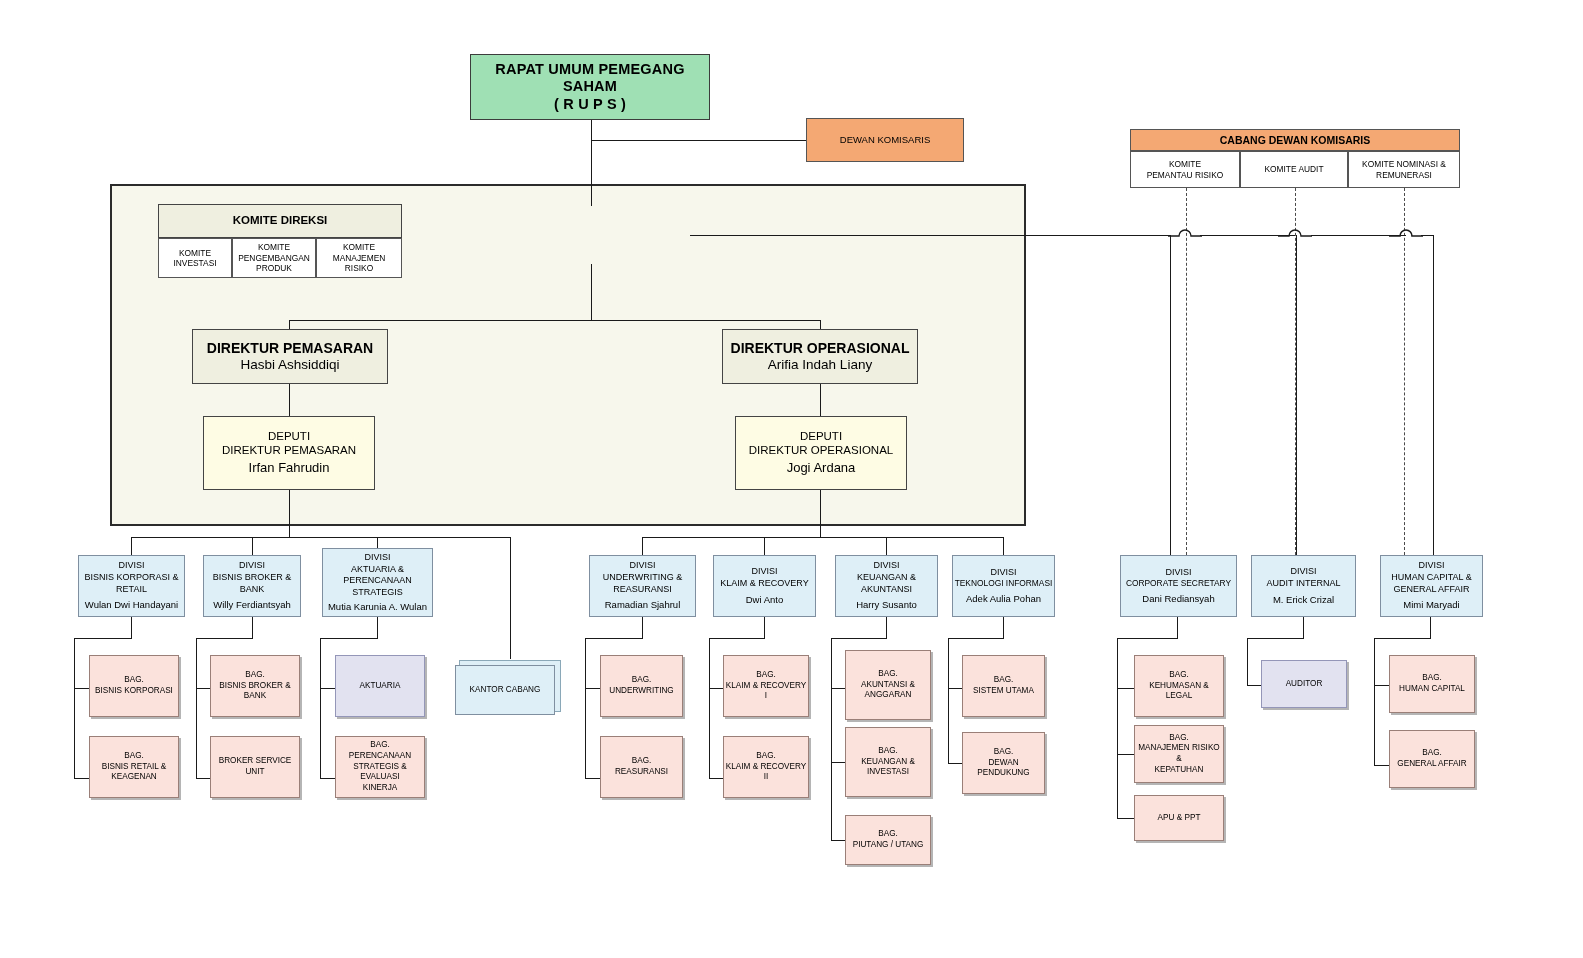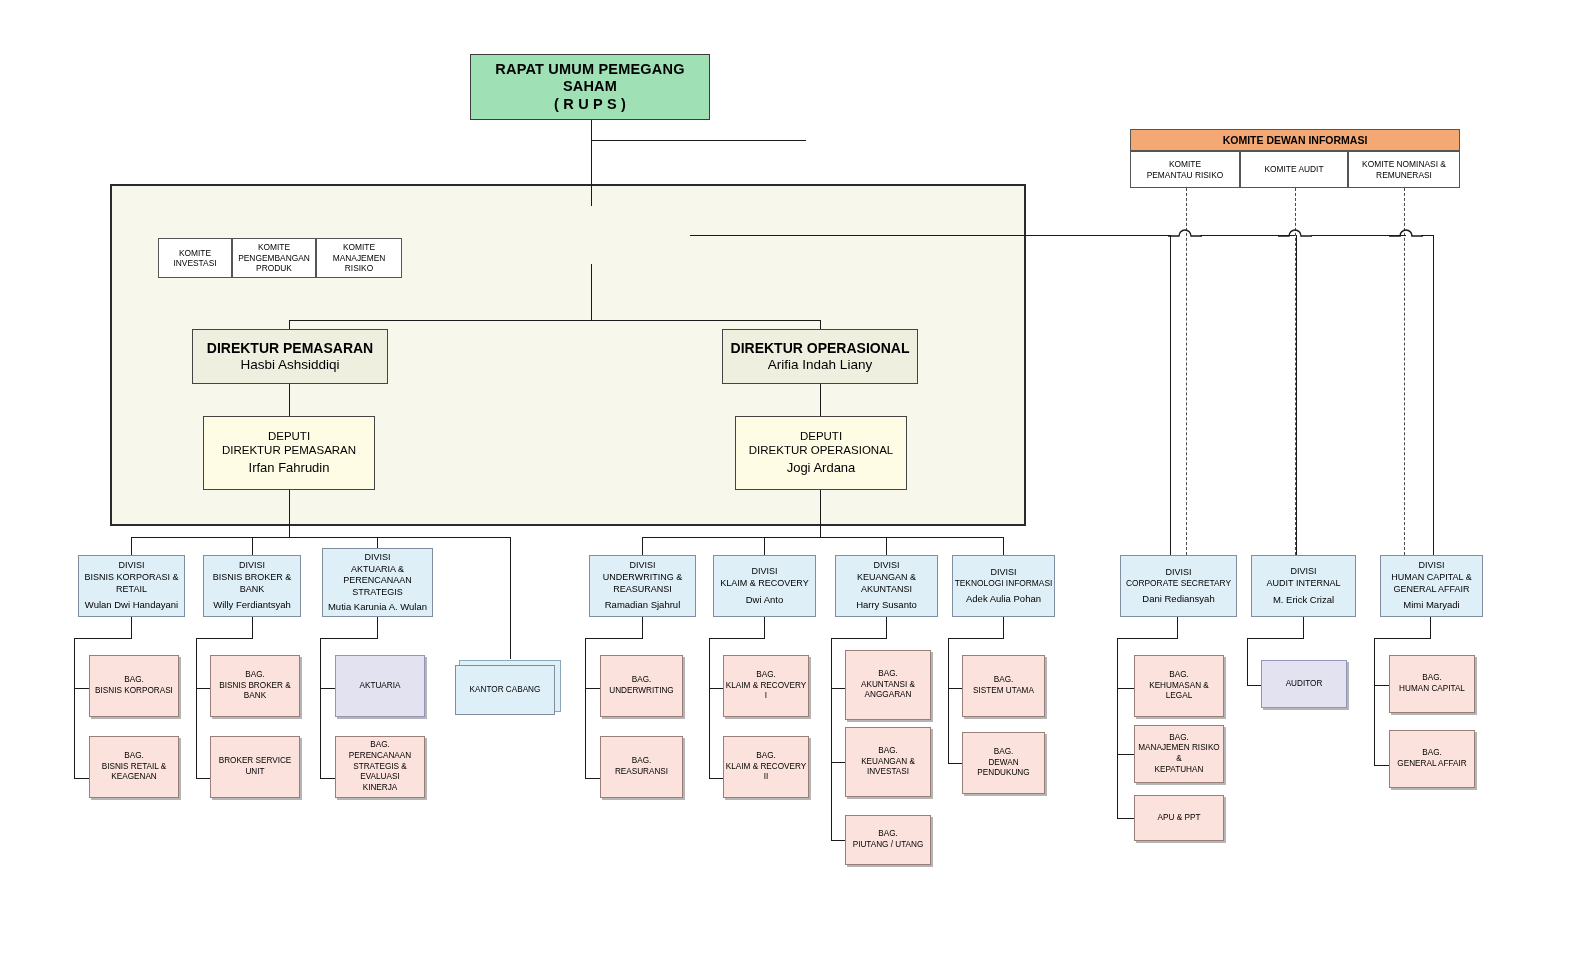--- a/index.html
+++ b/index.html
@@ -179,36 +179,42 @@
   <div class="ln-h" style="left:1374px;top:638px;width:57px;"></div>
   <div class="ln-v" style="left:1374px;top:638px;height:128px;"></div>
   <div class="ln-h" style="left:1374px;top:685px;width:15px;"></div>
   <div class="ln-h" style="left:1374px;top:765px;width:15px;"></div>
 
   <div class="box c-green t-rups" style="left:470px;top:54px;width:240px;height:66px;">
     <span class="ln">RAPAT UMUM PEMEGANG SAHAM</span>
     <span class="ln">( R U P S )</span>
   </div>
 
+  <div class="box c-orange t-small" style="left:806px;top:118px;width:158px;height:44px;font-size:9.5px;font-weight:normal;">
+    <span class="ln">DEWAN KOMISARIS</span>
+  </div>
 
   <div class="box c-orange" style="left:1130px;top:129px;width:330px;height:22px;font-size:10.5px;font-weight:bold;z-index:6;">
-    <span class="ln">KOMITE DEWAN INFORMASI</span>
+    <span class="ln">CABANG DEWAN KOMISARIS</span>
   </div>
   <div class="box c-white t-komsub" style="left:1130px;top:151px;width:110px;height:37px;z-index:6;">
     <span class="ln">KOMITE</span>
     <span class="ln">PEMANTAU RISIKO</span>
   </div>
   <div class="box c-white t-komsub" style="left:1240px;top:151px;width:108px;height:37px;z-index:6;">
     <span class="ln">KOMITE  AUDIT</span>
   </div>
   <div class="box c-white t-komsub" style="left:1348px;top:151px;width:112px;height:37px;z-index:6;">
     <span class="ln">KOMITE NOMINASI &amp;</span>
     <span class="ln">REMUNERASI</span>
   </div>
 
+  <div class="box c-cream t-komhdr" style="left:158px;top:204px;width:244px;height:34px;z-index:6;">
+    <span class="ln">KOMITE DIREKSI</span>
+  </div>
   <div class="box c-white t-komsub" style="left:158px;top:238px;width:74px;height:40px;z-index:6;">
     <span class="ln">KOMITE</span>
     <span class="ln">INVESTASI</span>
   </div>
   <div class="box c-white t-komsub" style="left:232px;top:238px;width:84px;height:40px;z-index:6;">
     <span class="ln">KOMITE</span>
     <span class="ln">PENGEMBANGAN</span>
     <span class="ln">PRODUK</span>
   </div>
   <div class="box c-white t-komsub" style="left:316px;top:238px;width:86px;height:40px;z-index:6;">

